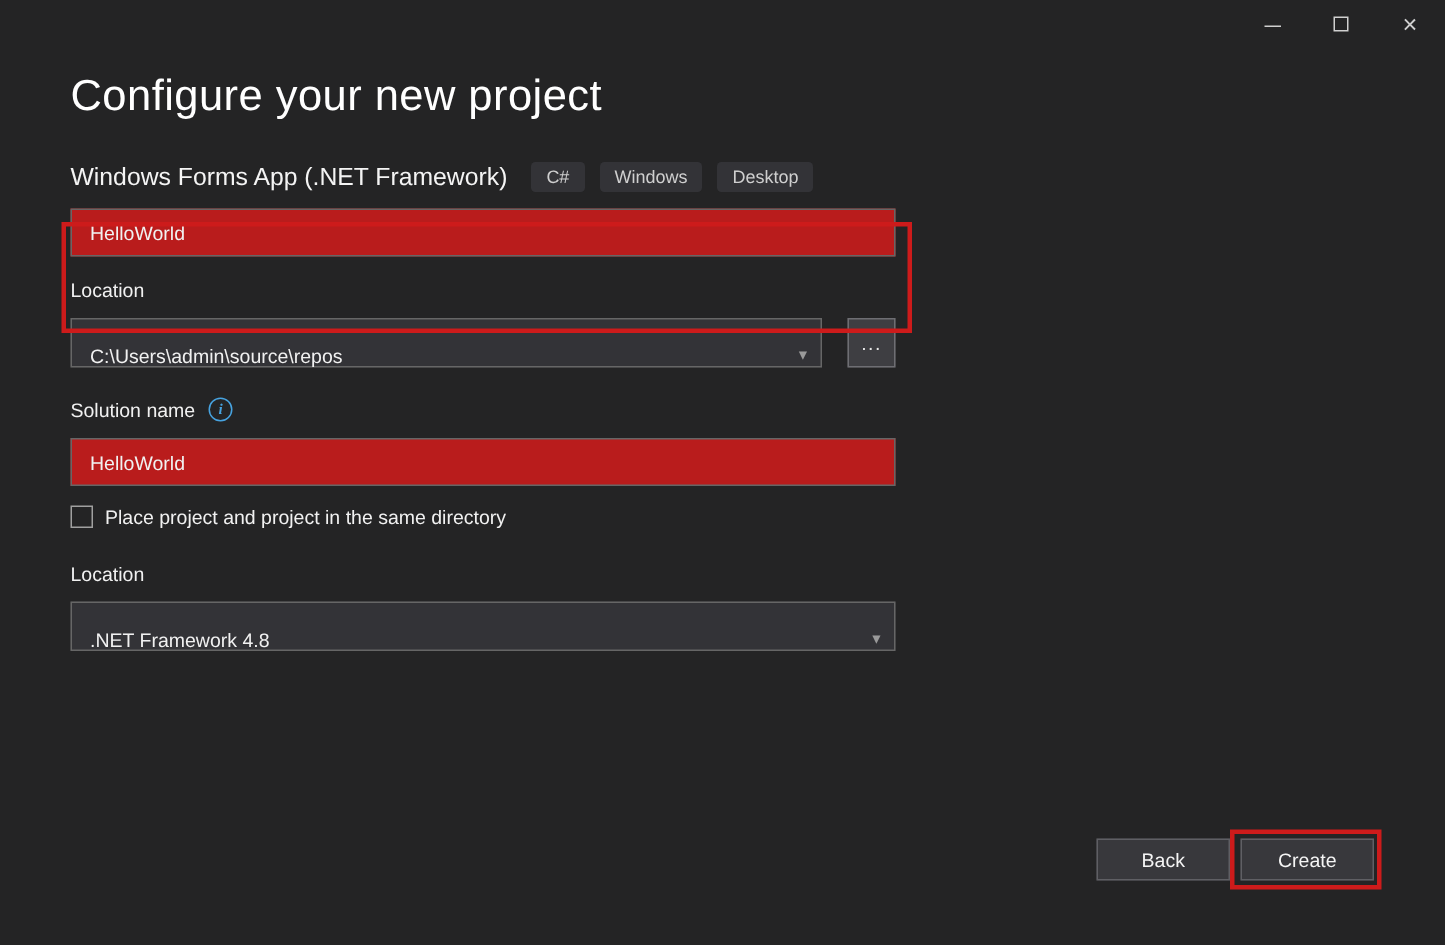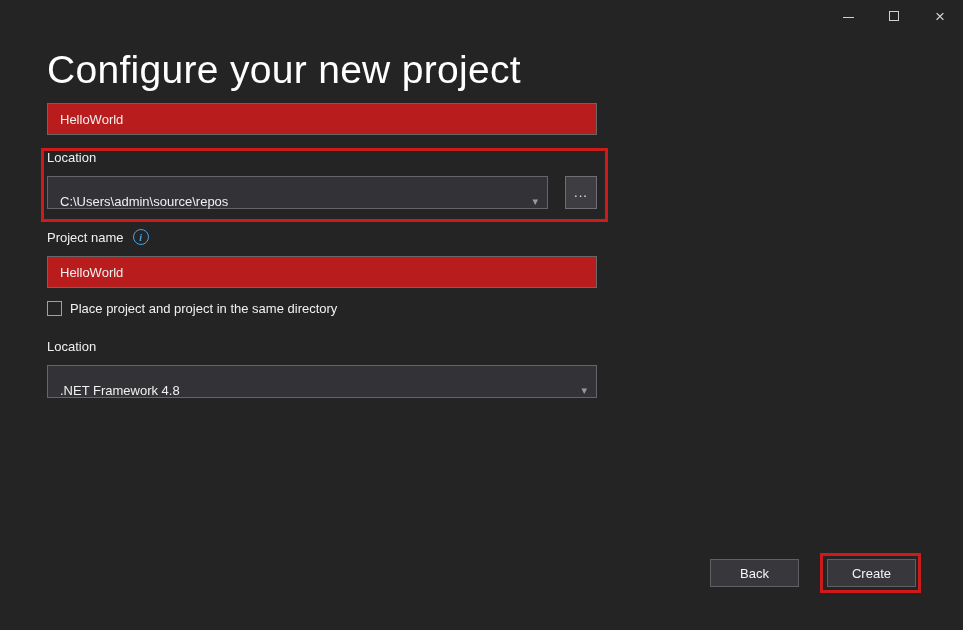--- a/index.html
+++ b/index.html
@@ -29,21 +29,21 @@
   }
   .glyph-min { width:11px; height:1px; background:#d0d0d0; margin-top:2px; }
   .glyph-max { width:10px; height:10px; border:1px solid #d0d0d0; }
   .glyph-close { font-size:17px; line-height:1; color:#d0d0d0; }
 
   
   .content { padding:0 47px; }
 
   .page-title {
     margin-top:16px;
-    font-size:39px;
+    font-size:29px;
     font-weight:300;
     letter-spacing:0.3px;
     color:#ffffff;
   }
 
   .template-row {
     margin-top:27px;
     display:flex;
     align-items:center;
   }
@@ -151,21 +151,21 @@
     margin-right:8px;
     flex:0 0 auto;
   }
 
   
   .footer {
     position:absolute;
     right:47px;
     bottom:43px;
     display:flex;
-    gap:28px;
+    gap:7px;
   }
   .btn {
     width:89px;
     height:28px;
     background:#38383c;
     border:1px solid #5f5f64;
     color:#f5f5f5;
     font-size:13px;
     font-family:"Liberation Sans", sans-serif;
     display:flex;
@@ -195,38 +195,46 @@
   </div>
   <div class="win-btn">
     <span class="glyph-close">×</span>
   </div>
 </div>
 
 <div class="content">
 
   <h1 class="page-title">Configure your new project</h1>
 
+  <div class="template-row">
+    <span class="template-name">Windows Forms App (.NET Framework)</span>
+    <span class="tags">
+      <span class="tag">C#</span>
+      <span class="tag">Windows</span>
+      <span class="tag">Desktop</span>
+    </span>
+  </div>
 
   <div class="form">
     
     <input class="text-input" type="text" value="HelloWorld" style="">
 
     
     <div class="field-label lbl-location">Location</div>
     <div class="combo-row">
       <div class="combo">
         <span>C:\Users\admin\source\repos</span>
         <span class="arrow">▾</span>
       </div>
       <div class="browse-btn">...</div>
     </div>
 
     
     <div class="field-label lbl-solution">
-      <span>Project name</span>
+      <span>Solution name</span>
       <span class="info-icon">i</span>
     </div>
     <input class="text-input" type="text" value="HelloWorld" style="">
 
     
     <div class="checkbox-row">
       <span class="checkbox"></span>
       <span>Place project and project in the same directory</span>
     </div>
 

